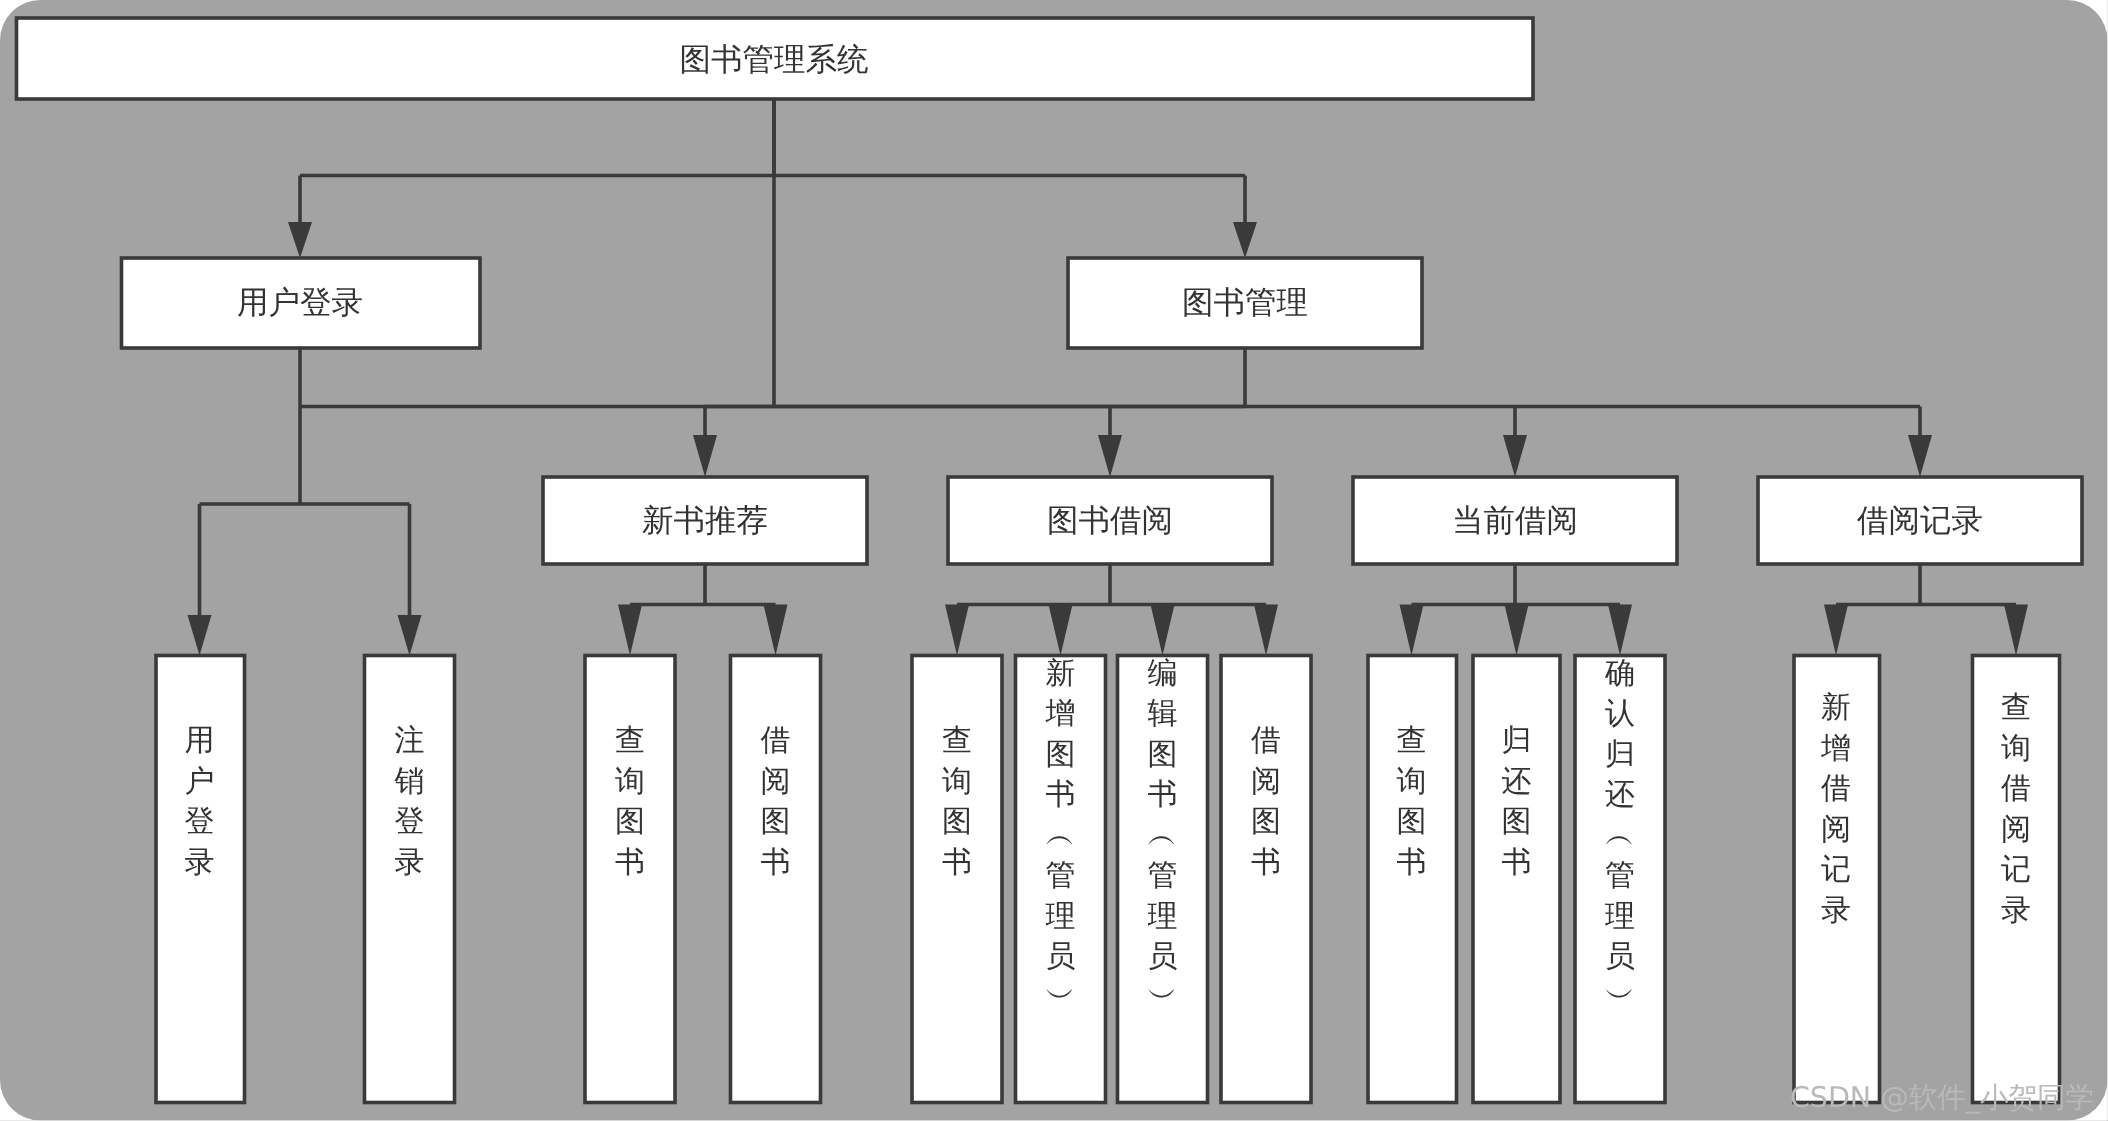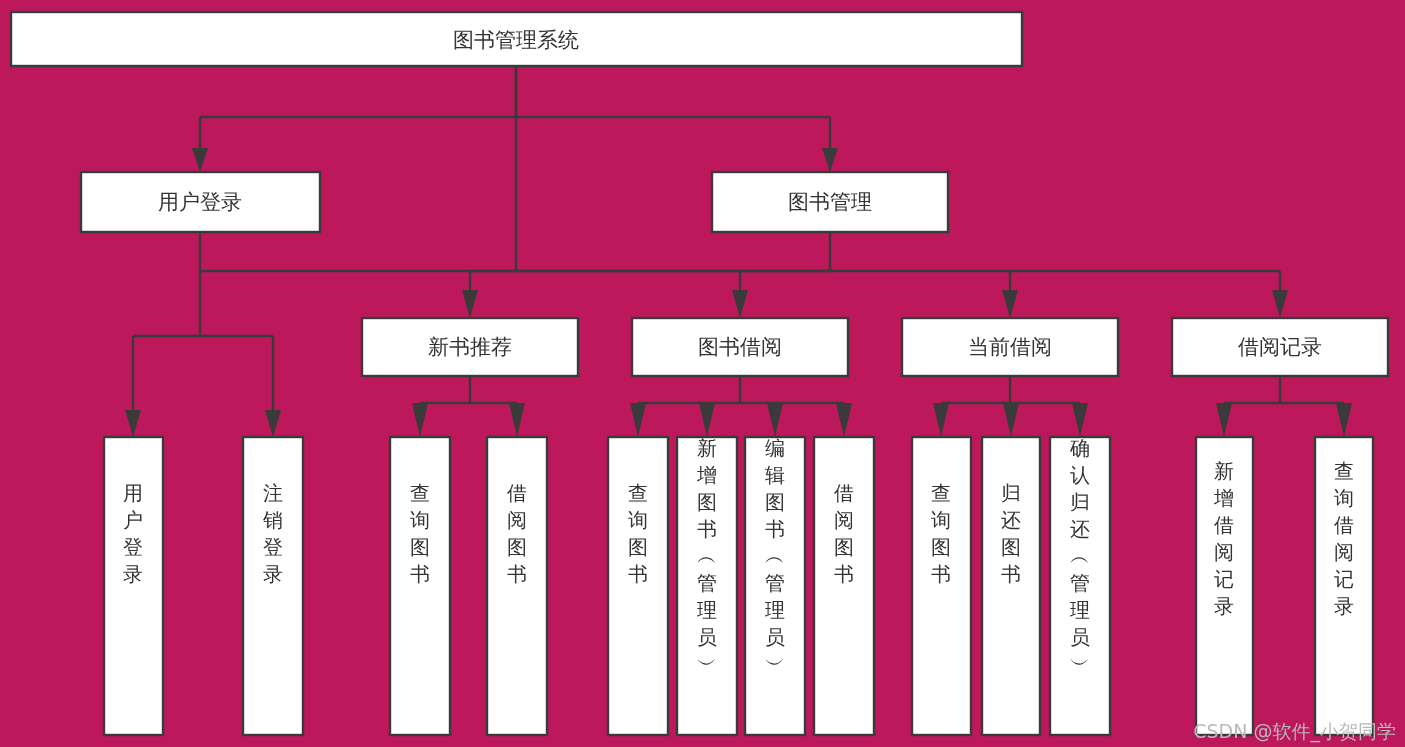--- a/index.html
+++ b/index.html
@@ -8,22 +8,23 @@
     padding: 0;
     background: #ffffff;
   }
   body {
     font-family: "DejaVu Sans", "Liberation Sans", sans-serif;
   }
   #diagram-root {
     position: relative;
     width: 1405px;
     height: 747px;
-    background: #be185d;
+    background: #a3a3a3;
     overflow: hidden;
+    border-radius: 27px;
   }
   svg.diagram-canvas {
     position: absolute;
     left: 0;
     top: 0;
     width: 1405px;
     height: 747px;
     display: block;
   }
   .node-box {

